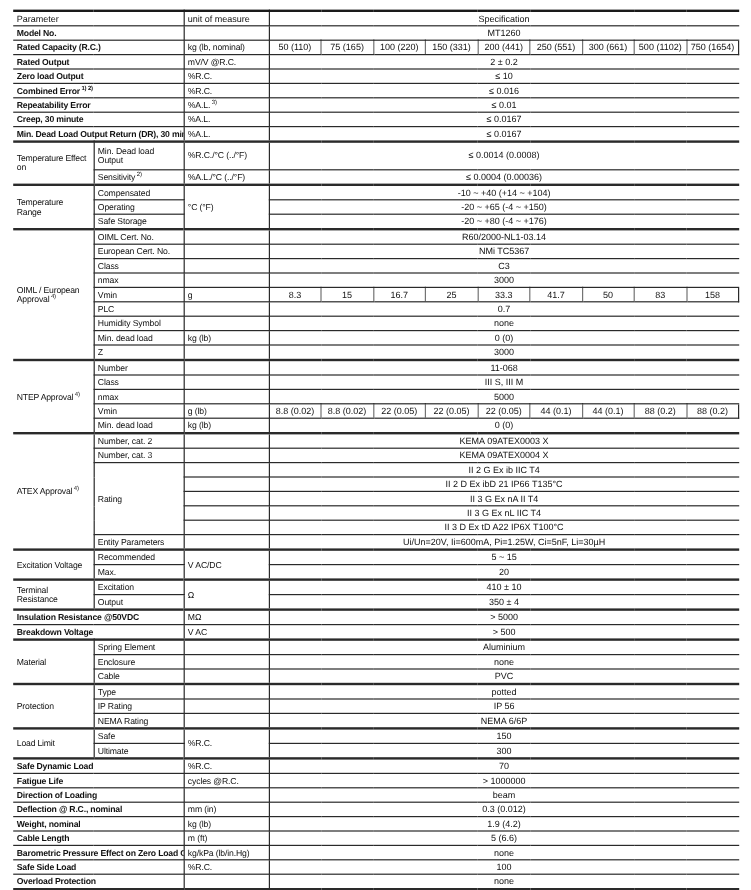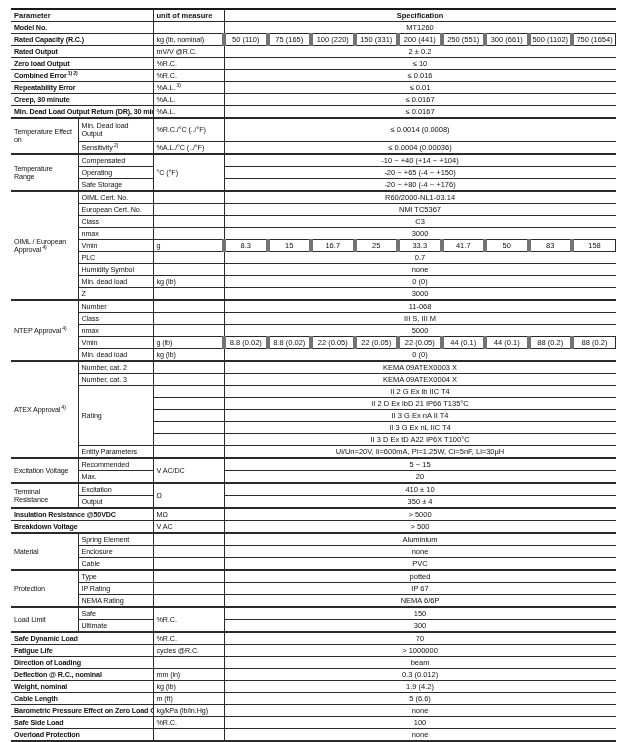--- a/index.html
+++ b/index.html
@@ -1,30 +1,30 @@
 <!DOCTYPE html>
 <html><head>
 <meta charset="utf-8">
 <style>
   html,body{margin:0;padding:0;background:#fff;}
   body{width:626px;height:742px;font-family:"Liberation Sans","DejaVu Sans",sans-serif;color:#111;}
   .sheet{padding:8px 0 0 11px;}
   table{border-collapse:collapse;table-layout:fixed;width:604px;border-top:2px solid #1a1a1a;}
   td,th{height:11px;padding:0 3px;font-size:7.5px;line-height:1.05;border-bottom:1px solid #2a2a2a;
         white-space:nowrap;overflow:hidden;vertical-align:middle;}
-  th{font-weight:bold;text-align:left;}
+  th{font-weight:normal;text-align:left;}
   th.spec-h{text-align:center;}
   .vr{border-right:1px solid #2a2a2a;}
   td.param{font-size:7.2px;letter-spacing:-0.15px;font-weight:bold;}
   td.group{font-size:7.2px;letter-spacing:-0.15px;white-space:normal;overflow:visible;}
   td.sub{font-size:7.2px;letter-spacing:-0.1px;margin-top:31px;}
   td.sub.wrap{white-space:normal;height:22px;}
   td.unit{font-size:7.2px;letter-spacing:-0.1px;}
   td.spec{text-align:center;}
-  td.cell{border-left:4px solid #737373;text-align:center;padding:0 1px;}
+  td.cell{border-left:1px solid #737373;text-align:center;padding:0 1px;}
   td.cell:last-child{border-right:1px solid #2a2a2a;}
   .thick{border-bottom-width:2px !important;}
   sup{font-size:5px;vertical-align:super;line-height:0;}
 </style>
 </head>
 <body>
 
 <div class="sheet">
   <table>
     <colgroup>
@@ -295,21 +295,21 @@
         </tr>
         <tr>
           <td class="group vr thick" rowspan="3">Protection</td>
           <td class="sub vr">Type</td>
           <td class="unit vr"></td>
           <td class="spec" colspan="9">potted</td>
         </tr>
         <tr>
           <td class="sub vr">IP Rating</td>
           <td class="unit vr"></td>
-          <td class="spec" colspan="9">IP 67</td>
+          <td class="spec" colspan="9">IP 56</td>
         </tr>
         <tr>
           <td class="sub vr thick">NEMA Rating</td>
           <td class="unit vr thick"></td>
           <td class="spec thick" colspan="9">NEMA 6/6P</td>
         </tr>
         <tr>
           <td class="group vr thick" rowspan="2">Load Limit</td>
           <td class="sub vr">Safe</td>
           <td class="unit vr thick" rowspan="2">%R.C.</td>

